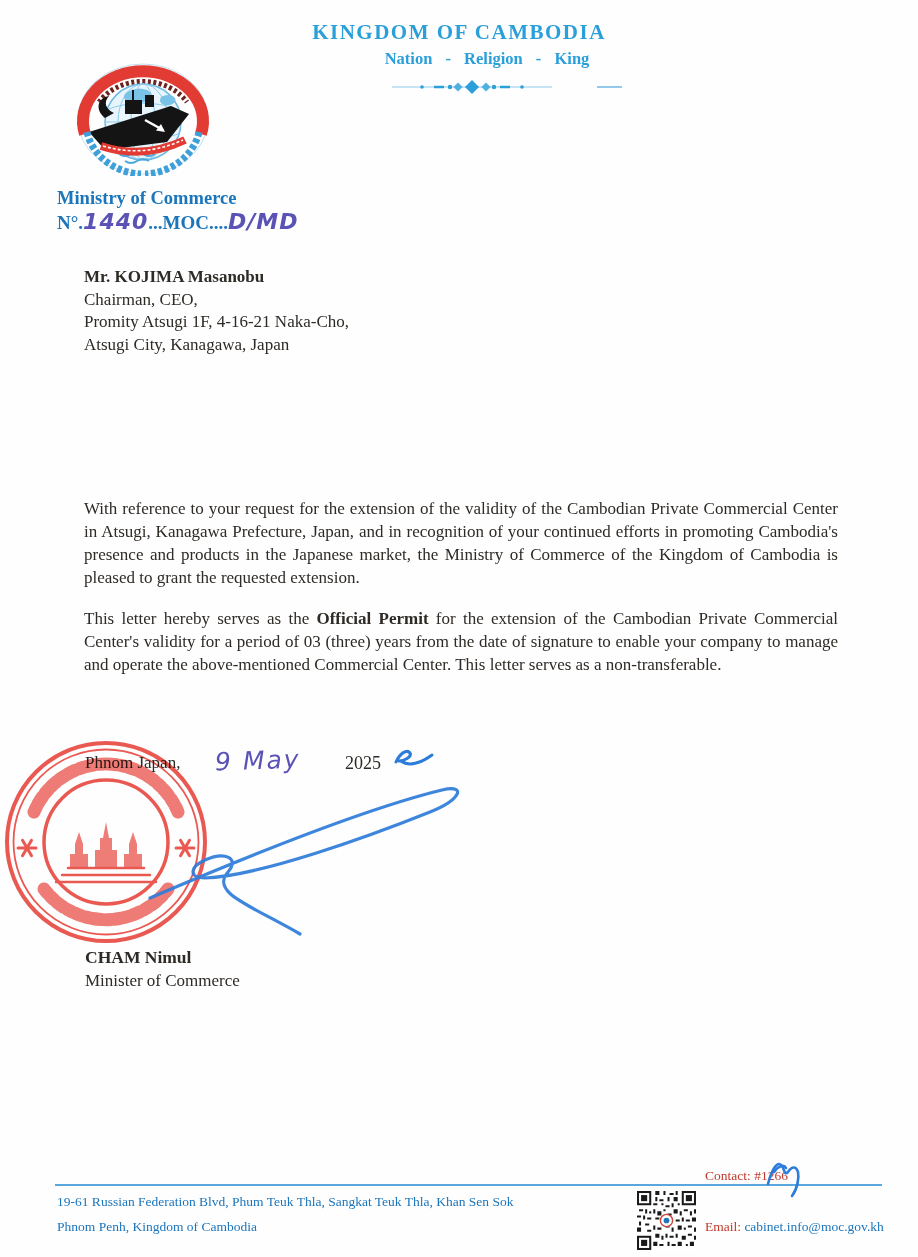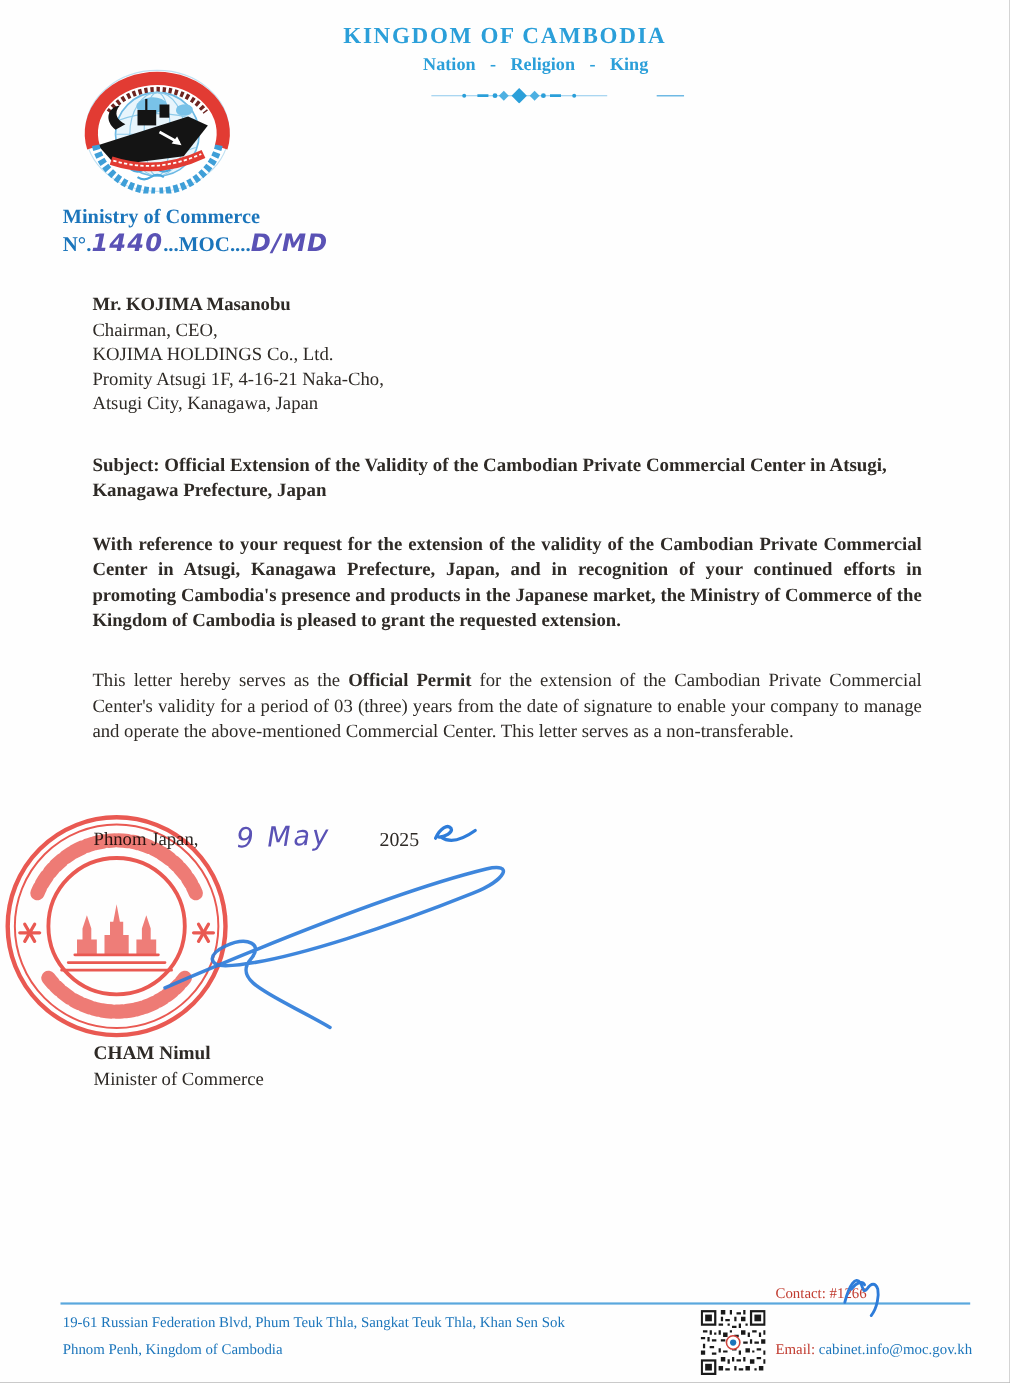--- a/index.html
+++ b/index.html
@@ -20,21 +20,21 @@
   .ministry{top:188px;left:57px;font-size:18.5px;font-weight:bold;color:var(--ministry_blue,#1b75bb);}
   .refline{top:209px;left:57px;font-size:19px;font-weight:bold;color:var(--ministry_blue,#1b75bb);}
   .hand{font-family:"DejaVu Sans",sans-serif;font-style:italic;color:var(--ink_purple,#5a52b5);}
   .refline .hand{font-size:22px;letter-spacing:1px;}
   
   .recipient{top:266px;left:84px;font-size:17px;line-height:22.5px;}
   .recipient .name{font-weight:bold;}
   
   .subject{top:412px;left:84px;width:772px;font-size:17.2px;font-weight:bold;line-height:22.5px;}
   .para{left:84px;width:754px;font-size:17px;line-height:23px;text-align:justify;}
-  .para1{top:483px;font-weight:bold;}
+  .para1{top:497px;}
   .para2{top:607px;}
   
   .dateline{top:753px;left:85px;font-size:17px;}
   .date-hand{top:746px;left:215px;font-size:25px;letter-spacing:2px;transform:rotate(-2deg);}
   .year{top:753px;left:345px;font-size:18px;}
   .flourish{top:748px;left:392px;}
   
   .stamp{top:740px;left:4px;mix-blend-mode:multiply;opacity:.88;}
   .sigstroke{top:770px;left:140px;}
   
@@ -97,26 +97,24 @@
   </svg>
 
   <div class="abs ministry">Ministry of Commerce</div>
   <div class="abs refline">
     <span>N°.</span><span class="hand">1440</span><span>...MOC....</span><span class="hand">D/MD</span>
   </div>
 
   <div class="abs recipient">
     <div class="name">Mr. KOJIMA Masanobu</div>
     <div>Chairman, CEO,</div>
-    <div>KOJIMA HOLDINGS Co., Ltd.</div>
     <div>Promity Atsugi 1F, 4-16-21 Naka-Cho,</div>
     <div>Atsugi City, Kanagawa, Japan</div>
   </div>
 
-  <div class="abs subject">Subject: Official Extension of the Validity of the Cambodian Private Commercial Center in Atsugi, Kanagawa Prefecture, Japan</div>
 
   <div class="abs para para1">With reference to your request for the extension of the validity of the Cambodian Private Commercial Center in Atsugi, Kanagawa Prefecture, Japan, and in recognition of your continued efforts in promoting Cambodia's presence and products in the Japanese market, the Ministry of Commerce of the Kingdom of Cambodia is pleased to grant the requested extension.</div>
   <div class="abs para para2">
     <span>This letter hereby serves as the </span><b>Official Permit</b><span> for the extension of the Cambodian Private Commercial Center's validity for a period of 03 (three) years from the date of signature to enable your company to manage and operate the above-mentioned Commercial Center. This letter serves as a non-transferable.</span>
   </div>
 
   <div class="abs dateline">Phnom Japan,</div>
   <div class="abs hand date-hand">9 May</div>
   <div class="abs year">2025</div>
   <svg class="abs flourish" width="46" height="26" viewBox="0 0 46 26">

